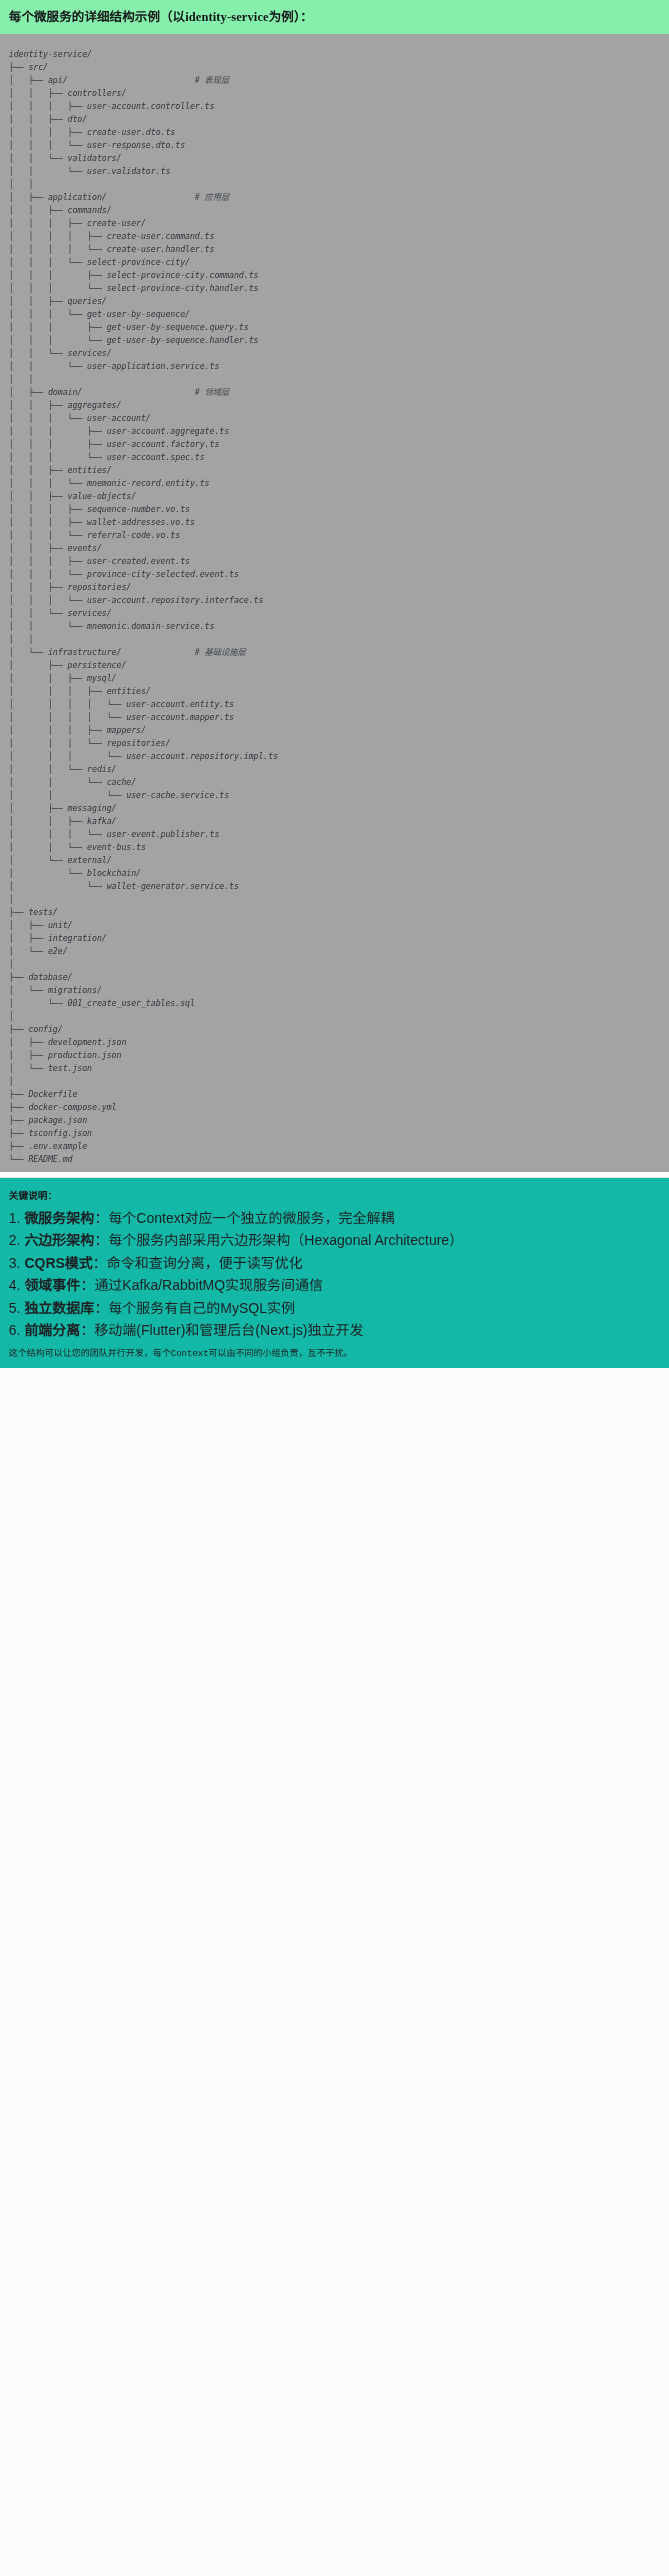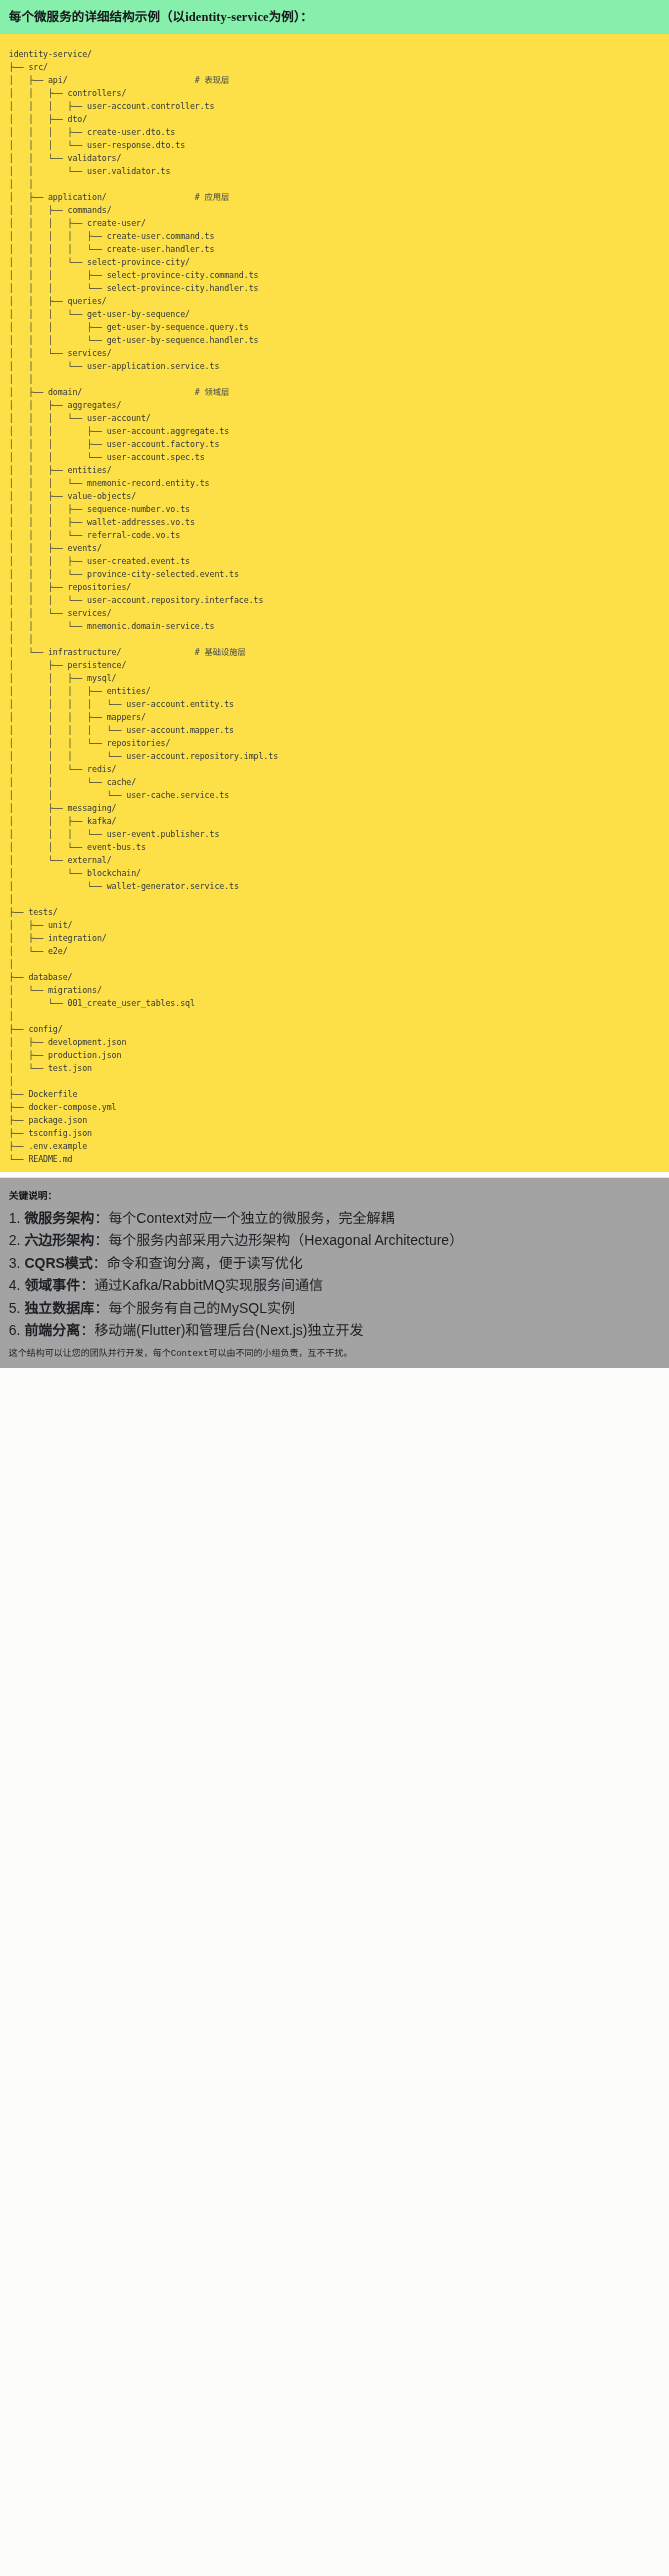--- a/index.html
+++ b/index.html
@@ -28,22 +28,23 @@
     letter-spacing: 0.1px;
   }
   .title-divider {
     height: 0.6px;
     background: #e4e2dc;
     width: 100%;
   }
 
   
   .tree-block {
-    background: #fde047;
+    background: #a3a3a3;
     padding: 13.8px 0 6.3px 8.8px;
+    font-style: italic;
   }
   .tree-line {
     font-family: "DejaVu Sans Mono", "Liberation Mono", monospace;
     font-size: 8.3px;
     line-height: 13px;
     white-space: pre;
     color: #30363d;
     letter-spacing: -0.1px;
     height: 13px;
   }
@@ -53,21 +54,21 @@
 
   
   .notes-divider {
     height: 0.6px;
     background: #e4e2dc;
     width: 100%;
     margin-top: 5px;
   }
   .notes {
     padding: 11.3px 10px 6.3px 8.8px;
-    background: #a3a3a3;
+    background: #14b8a6;
   }
   .notes-heading {
     font-family: "Liberation Serif", "DejaVu Serif", serif;
     font-weight: 700;
     font-size: 9.7px;
     line-height: 13.8px;
     color: #141618;
     margin: 0 0 8.8px 0;
   }
   .note-item {
@@ -140,22 +141,22 @@
       <div class="tree-line">│   │   ├── repositories/</div>
       <div class="tree-line">│   │   │   └── user-account.repository.interface.ts</div>
       <div class="tree-line">│   │   └── services/</div>
       <div class="tree-line">│   │       └── mnemonic.domain-service.ts</div>
       <div class="tree-line">│   │</div>
       <div class="tree-line"><span>│   └── infrastructure/               </span><span class="cmt"># 基础设施层</span></div>
       <div class="tree-line">│       ├── persistence/</div>
       <div class="tree-line">│       │   ├── mysql/</div>
       <div class="tree-line">│       │   │   ├── entities/</div>
       <div class="tree-line">│       │   │   │   └── user-account.entity.ts</div>
+      <div class="tree-line">│       │   │   │   └── user-account.mapper.ts</div>
       <div class="tree-line">│       │   │   ├── mappers/</div>
-      <div class="tree-line">│       │   │   │   └── user-account.mapper.ts</div>
       <div class="tree-line">│       │   │   └── repositories/</div>
       <div class="tree-line">│       │   │       └── user-account.repository.impl.ts</div>
       <div class="tree-line">│       │   └── redis/</div>
       <div class="tree-line">│       │       └── cache/</div>
       <div class="tree-line">│       │           └── user-cache.service.ts</div>
       <div class="tree-line">│       ├── messaging/</div>
       <div class="tree-line">│       │   ├── kafka/</div>
       <div class="tree-line">│       │   │   └── user-event.publisher.ts</div>
       <div class="tree-line">│       │   └── event-bus.ts</div>
       <div class="tree-line">│       └── external/</div>

